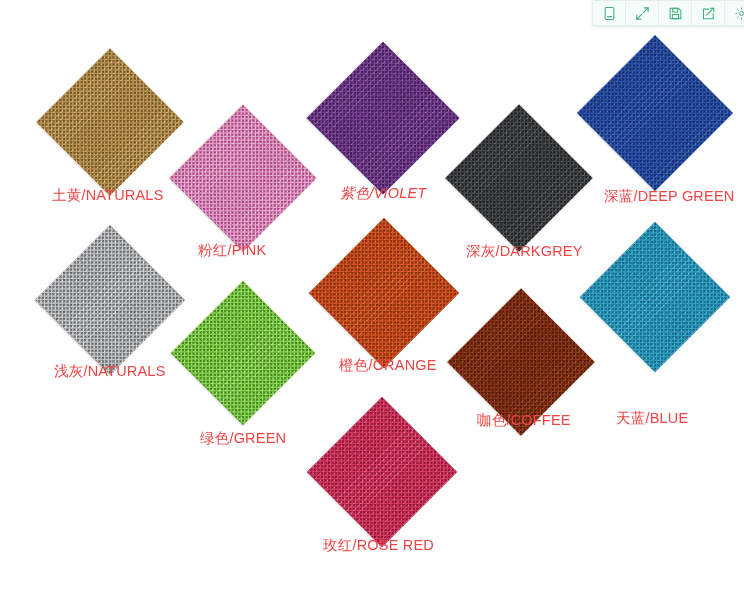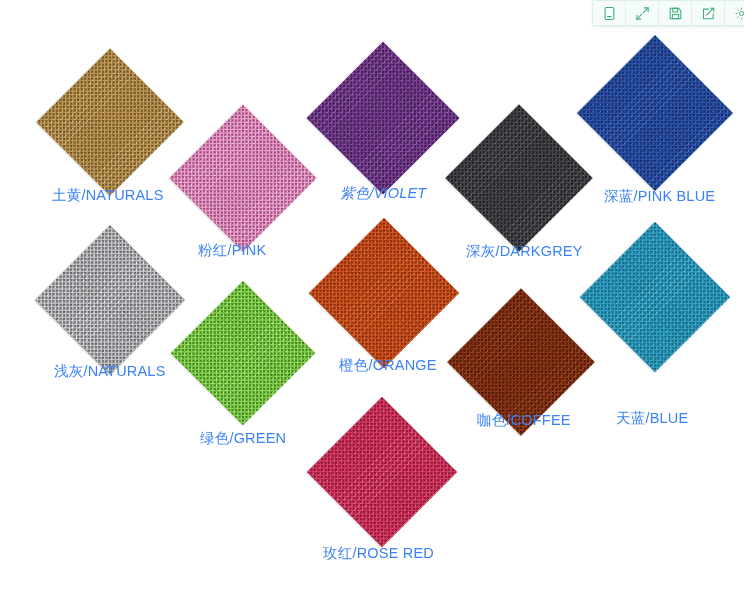--- a/index.html
+++ b/index.html
@@ -48,21 +48,21 @@
     box-shadow:0 1px 2px rgba(0,0,0,.18);
   }
   .diamond .weave{
     position:absolute;
     inset:0;
   }
   .label{
     position:absolute;
     white-space:nowrap;
     font-size:14.5px;
-    color:#3b82f6;
+    color:#ef4444;
     letter-spacing:.2px;
     line-height:1;
   }
 </style>
 </head>
 <body>
 
 <div id="stage">
 
   <div id="swatch-layer">
@@ -87,21 +87,21 @@
       <div class="swatch" style="left: 519px; top: 178px;">
         <div class="diamond" style="width: 104px; height: 104px; margin-left: -52px; margin-top: -52px; background: rgb(70, 71, 74);">
           <div class="weave" style="background: radial-gradient(circle at 1.4px 1.4px, rgb(27, 28, 30) 1.05px, rgba(0, 0, 0, 0) 1.35px) 0px 0px / 5px 5px, radial-gradient(circle at 1.4px 1.4px, rgb(27, 28, 30) 1.05px, rgba(0, 0, 0, 0) 1.35px) 2.5px 2.5px / 5px 5px, repeating-linear-gradient(90deg, rgb(100, 102, 106) 0px, rgb(100, 102, 106) 1px, rgba(255, 255, 255, 0) 1px, rgba(255, 255, 255, 0) 5px), repeating-linear-gradient(0deg, rgba(0, 0, 0, 0.1) 0px, rgba(0, 0, 0, 0.1) 1px, rgba(0, 0, 0, 0) 1px, rgba(0, 0, 0, 0) 5px), linear-gradient(rgb(70, 71, 74), rgb(70, 71, 74));"></div>
         </div>
         <div class="label" style="left: -53px; top: 66px; text-align: center;">深灰/DARKGREY</div>
       </div>
       <div class="swatch" style="left: 655px; top: 113px;">
         <div class="diamond" style="width: 110px; height: 110px; margin-left: -55px; margin-top: -55px; background: rgb(43, 85, 170);">
           <div class="weave" style="background: radial-gradient(circle at 1.4px 1.4px, rgb(20, 40, 107) 1.05px, rgba(0, 0, 0, 0) 1.35px) 0px 0px / 5px 5px, radial-gradient(circle at 1.4px 1.4px, rgb(20, 40, 107) 1.05px, rgba(0, 0, 0, 0) 1.35px) 2.5px 2.5px / 5px 5px, repeating-linear-gradient(90deg, rgb(74, 116, 198) 0px, rgb(74, 116, 198) 1px, rgba(255, 255, 255, 0) 1px, rgba(255, 255, 255, 0) 5px), repeating-linear-gradient(0deg, rgba(0, 0, 0, 0.1) 0px, rgba(0, 0, 0, 0.1) 1px, rgba(0, 0, 0, 0) 1px, rgba(0, 0, 0, 0) 5px), linear-gradient(rgb(43, 85, 170), rgb(43, 85, 170));"></div>
         </div>
-        <div class="label" style="left: -51px; top: 76px;">深蓝/PINK BLUE</div>
+        <div class="label" style="left: -51px; top: 76px;">深蓝/DEEP GREEN</div>
       </div>
       <div class="swatch" style="left: 110px; top: 300px;">
         <div class="diamond" style="width: 106px; height: 106px; margin-left: -53px; margin-top: -53px; background: rgb(201, 202, 204);">
           <div class="weave" style="background: radial-gradient(circle at 1.4px 1.4px, rgb(95, 96, 99) 1.05px, rgba(0, 0, 0, 0) 1.35px) 0px 0px / 5px 5px, radial-gradient(circle at 1.4px 1.4px, rgb(95, 96, 99) 1.05px, rgba(0, 0, 0, 0) 1.35px) 2.5px 2.5px / 5px 5px, repeating-linear-gradient(90deg, rgb(231, 232, 234) 0px, rgb(231, 232, 234) 1px, rgba(255, 255, 255, 0) 1px, rgba(255, 255, 255, 0) 5px), repeating-linear-gradient(0deg, rgba(0, 0, 0, 0.1) 0px, rgba(0, 0, 0, 0.1) 1px, rgba(0, 0, 0, 0) 1px, rgba(0, 0, 0, 0) 5px), linear-gradient(rgb(201, 202, 204), rgb(201, 202, 204));"></div>
         </div>
         <div class="label" style="left: -56px; top: 64px;">浅灰/NATURALS</div>
       </div>
       <div class="swatch" style="left: 243px; top: 353px;">
         <div class="diamond" style="width: 102px; height: 102px; margin-left: -51px; margin-top: -51px; background: rgb(142, 222, 86);">
           <div class="weave" style="background: radial-gradient(circle at 1.4px 1.4px, rgb(58, 122, 20) 1.05px, rgba(0, 0, 0, 0) 1.35px) 0px 0px / 5px 5px, radial-gradient(circle at 1.4px 1.4px, rgb(58, 122, 20) 1.05px, rgba(0, 0, 0, 0) 1.35px) 2.5px 2.5px / 5px 5px, repeating-linear-gradient(90deg, rgb(180, 239, 134) 0px, rgb(180, 239, 134) 1px, rgba(255, 255, 255, 0) 1px, rgba(255, 255, 255, 0) 5px), repeating-linear-gradient(0deg, rgba(0, 0, 0, 0.1) 0px, rgba(0, 0, 0, 0.1) 1px, rgba(0, 0, 0, 0) 1px, rgba(0, 0, 0, 0) 5px), linear-gradient(rgb(142, 222, 86), rgb(142, 222, 86));"></div>
@@ -123,21 +123,21 @@
       <div class="swatch" style="left: 655px; top: 297px;">
         <div class="diamond" style="width: 106px; height: 106px; margin-left: -53px; margin-top: -53px; background: rgb(47, 163, 200);">
           <div class="weave" style="background: radial-gradient(circle at 1.4px 1.4px, rgb(19, 100, 127) 1.05px, rgba(0, 0, 0, 0) 1.35px) 0px 0px / 5px 5px, radial-gradient(circle at 1.4px 1.4px, rgb(19, 100, 127) 1.05px, rgba(0, 0, 0, 0) 1.35px) 2.5px 2.5px / 5px 5px, repeating-linear-gradient(90deg, rgb(92, 192, 221) 0px, rgb(92, 192, 221) 1px, rgba(255, 255, 255, 0) 1px, rgba(255, 255, 255, 0) 5px), repeating-linear-gradient(0deg, rgba(0, 0, 0, 0.1) 0px, rgba(0, 0, 0, 0.1) 1px, rgba(0, 0, 0, 0) 1px, rgba(0, 0, 0, 0) 5px), linear-gradient(rgb(47, 163, 200), rgb(47, 163, 200));"></div>
         </div>
         <div class="label" style="left: -39px; top: 75px; margin-top: 39px;">天蓝/BLUE</div>
       </div>
       <div class="swatch" style="left: 382px; top: 472px;">
         <div class="diamond" style="width: 106px; height: 106px; margin-left: -53px; margin-top: -53px; background: rgb(221, 58, 100);">
           <div class="weave" style="background: radial-gradient(circle at 1.4px 1.4px, rgb(135, 18, 47) 1.05px, rgba(0, 0, 0, 0) 1.35px) 0px 0px / 5px 5px, radial-gradient(circle at 1.4px 1.4px, rgb(135, 18, 47) 1.05px, rgba(0, 0, 0, 0) 1.35px) 2.5px 2.5px / 5px 5px, repeating-linear-gradient(90deg, rgb(236, 107, 140) 0px, rgb(236, 107, 140) 1px, rgba(255, 255, 255, 0) 1px, rgba(255, 255, 255, 0) 5px), repeating-linear-gradient(0deg, rgba(0, 0, 0, 0.1) 0px, rgba(0, 0, 0, 0.1) 1px, rgba(0, 0, 0, 0) 1px, rgba(0, 0, 0, 0) 5px), linear-gradient(rgb(221, 58, 100), rgb(221, 58, 100));"></div>
         </div>
-        <div class="label" style="left: -59px; top: 66px; margin-top: 8px;">玫红/ROSE RED</div>
+        <div class="label" style="left: -59px; top: 66px;">玫红/ROSE RED</div>
       </div>
     </div>
 
   <div class="toolbar" id="toolbar" style="left: 592px; top: 0px; background: rgb(246, 252, 249);">
     <div class="tb-btn" title="Mobile preview">
       <svg width="15" height="15" viewBox="0 0 24 24" fill="none" stroke="#3fae7d" stroke-width="1.7">
         <rect x="5" y="2.5" width="14" height="19" rx="2"></rect>
         <line x1="8.5" y1="17" x2="15.5" y2="17"></line>
       </svg>
     </div>

